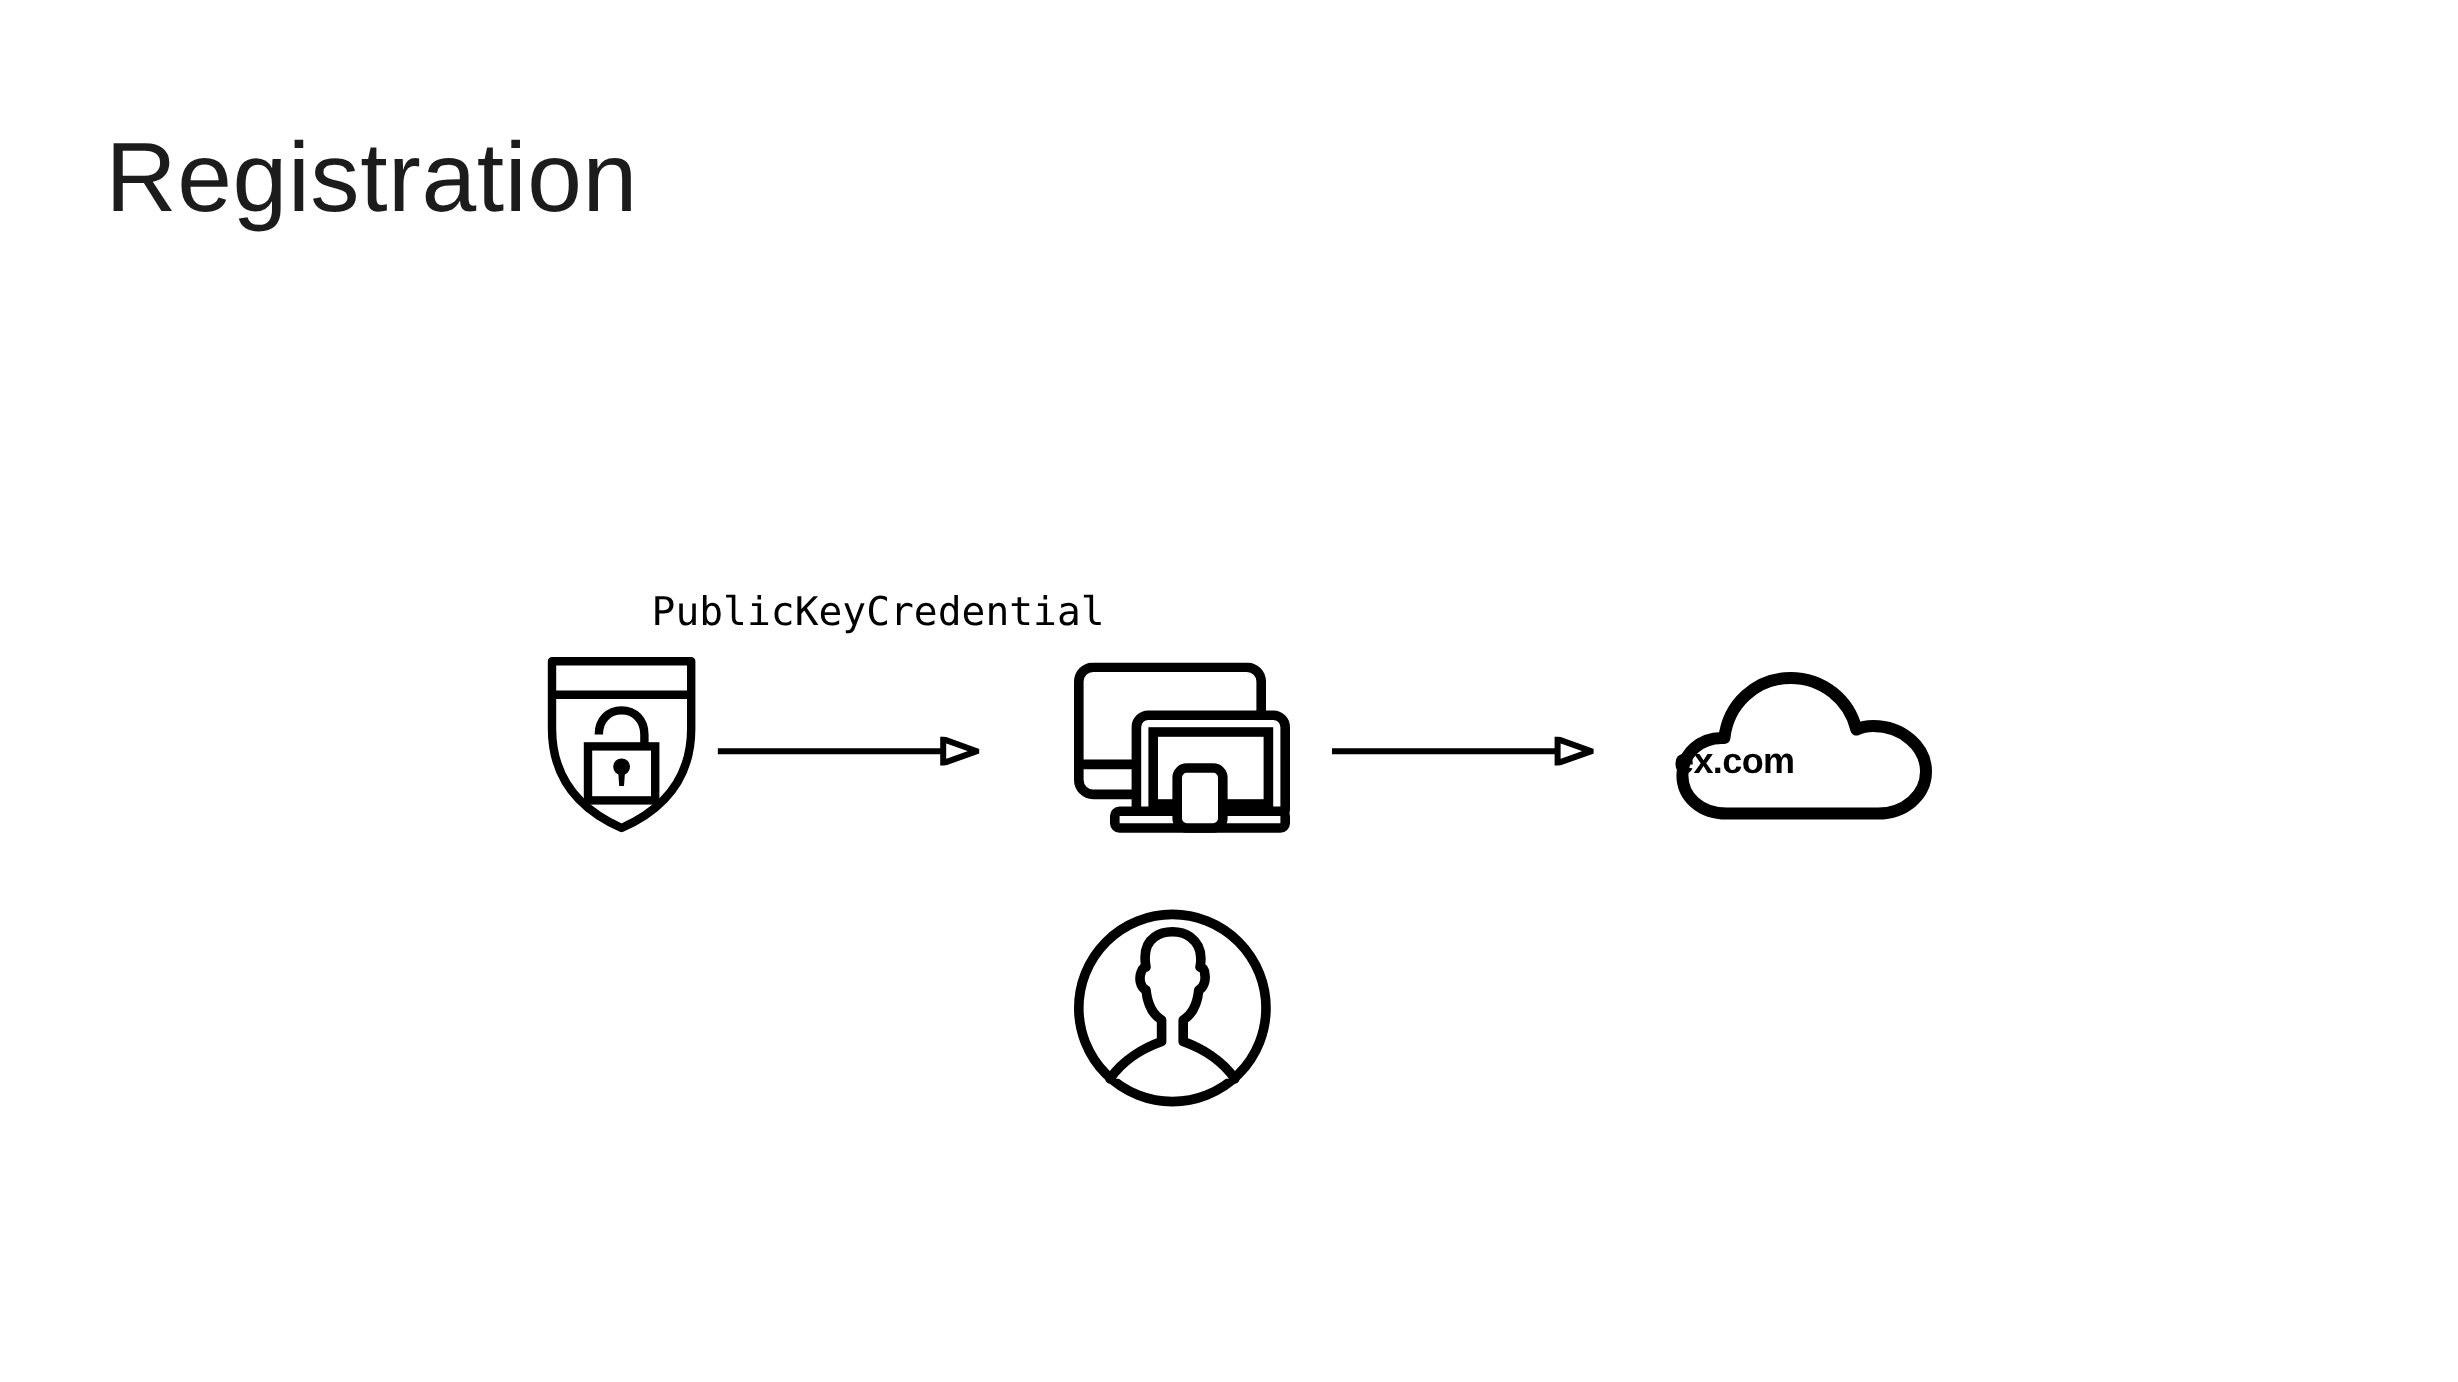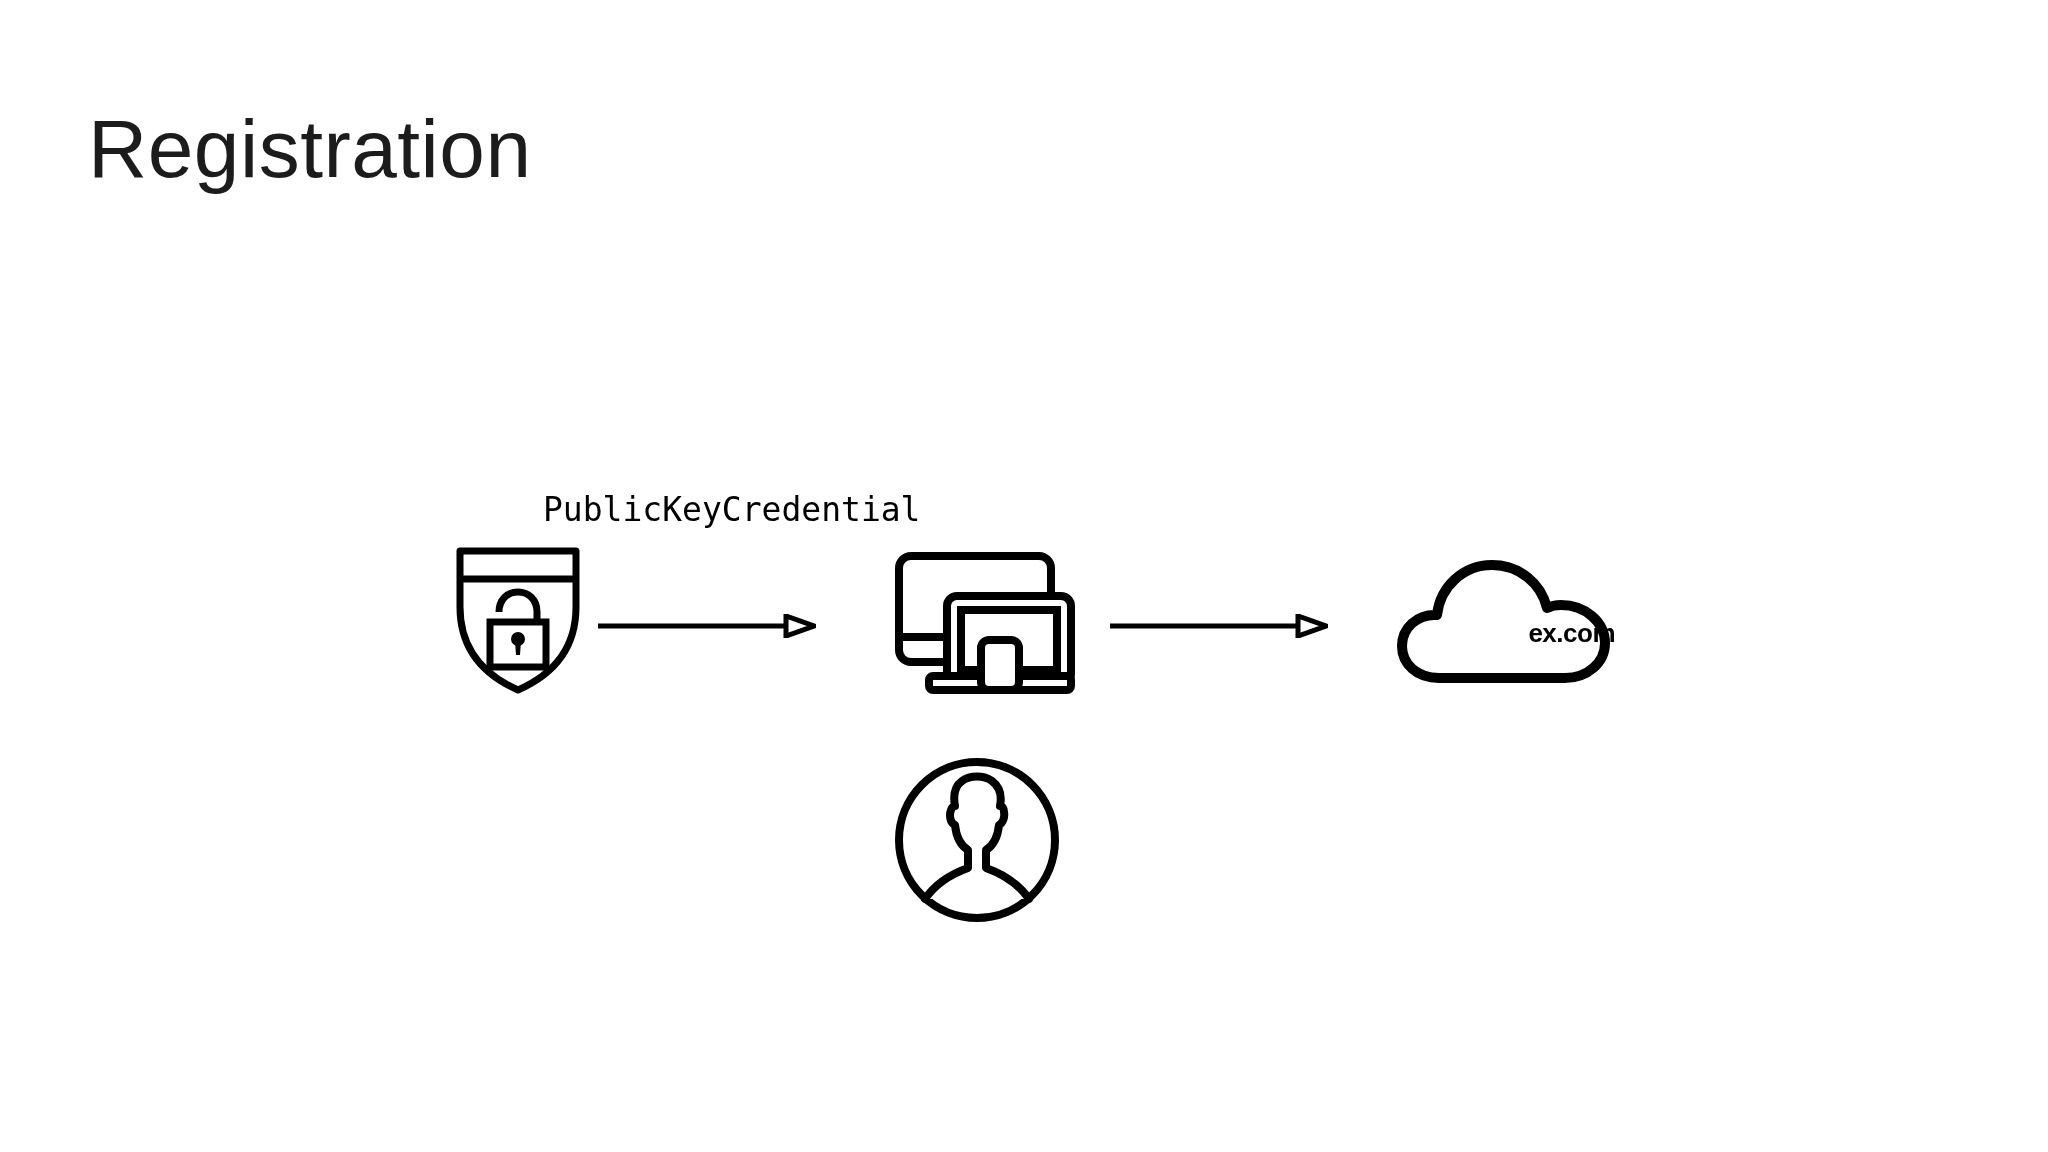--- a/index.html
+++ b/index.html
@@ -68,23 +68,23 @@
   }
   .arrow svg { display: block; }
   .arrow-1 { left: 598px; top: 614px; }
   .arrow-2 { left: 1110px; top: 614px; }
 
   .cloud-text {
     position: absolute;
     left: 1395px;
     top: 618px;
     width: 220px;
-    text-align: right;
+    text-align: left;
     font-family: "Liberation Sans", sans-serif;
-    font-size: 26px;
+    font-size: 30px;
     font-weight: 700;
     color: #000000;
     letter-spacing: -0.5px;
   }
 
   
   .footer {
     position: absolute;
     left: 0;
     top: 1048px;

